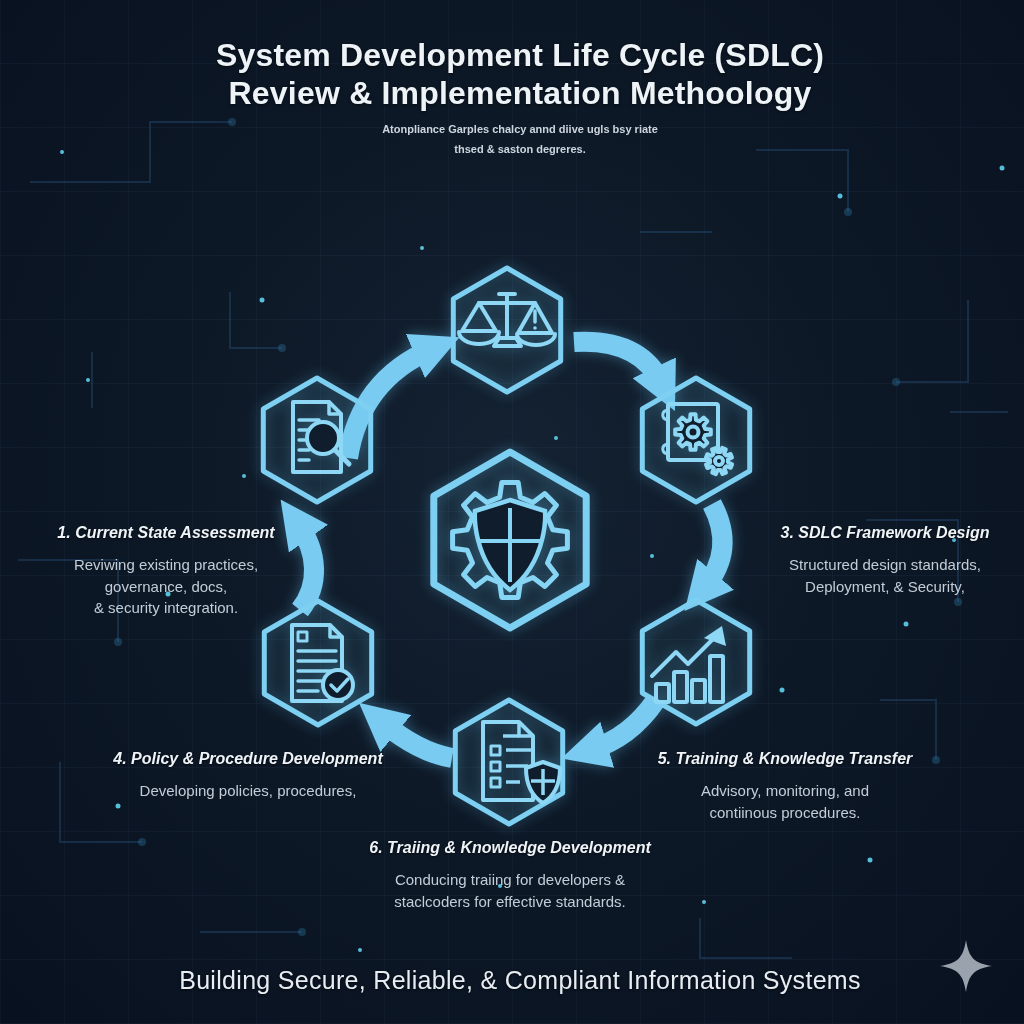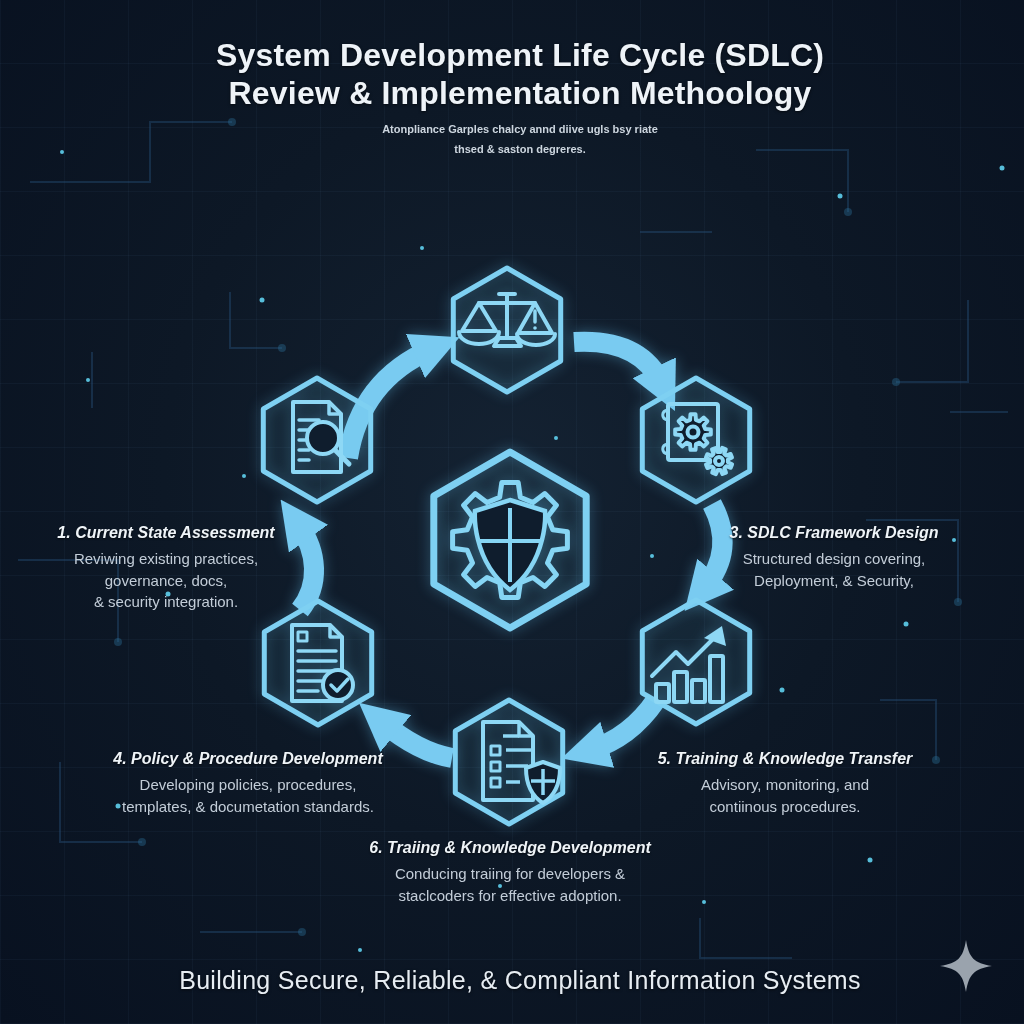--- a/index.html
+++ b/index.html
@@ -15,25 +15,25 @@
       repeating-linear-gradient(90deg, rgba(110,160,210,0.05) 0 1px, transparent 1px 64px);
   }
   svg.layer{position:absolute;left:0;top:0;}
   svg.diagram{filter:drop-shadow(0 0 7px rgba(100,195,240,0.38));}
   .hdr{position:absolute;left:0;top:36px;width:100%;text-align:center;color:#eef3f8;margin-left:8px;}
   .hdr .t1,.hdr .t2{font-size:32px;font-weight:bold;letter-spacing:.2px;line-height:38px;text-shadow:0 1px 3px rgba(0,0,0,.6);}
   .hdr .sub{font-size:21px;font-weight:bold;margin-top:9px;}
   .hdr .tag{font-size:11px;font-weight:bold;color:#cdd6df;margin-top:7px;line-height:20px;}
   .step{position:absolute;text-align:center;}
   .step .st{font-size:16px;font-weight:bold;color:#eff4f8;text-shadow:0 1px 2px rgba(0,0,0,.6);font-style:italic;}
-  .step .sb{font-size:15px;color:#c3cdd8;line-height:21.5px;margin-top:6px;}
+  .step .sb{font-size:15px;color:#c3cdd8;line-height:21.5px;margin-top:12px;}
   .footer{position:absolute;left:0;top:966px;width:100%;text-align:center;
     font-size:25px;color:#e7edf3;font-weight:500;letter-spacing:.3px;text-shadow:0 1px 3px rgba(0,0,0,.6);padding-left:8px;}
   .s1{left:38px;top:524px;width:256px;}
-  .s3{left:700px;top:524px;width:268px;}
+  .s3{left:751px;top:524px;width:268px;}
   .s4{left:100px;top:750px;width:296px;}
   .s5{left:642px;top:750px;width:286px;}
   .s6{left:352px;top:839px;width:316px;}
 </style>
 </head>
 <body>
 
 <div class="stage">
 
   <svg class="layer" width="1024" height="1024">
@@ -195,44 +195,43 @@
     <div class="sb">
       <div>Reviwing existing practices,</div>
       <div>governance, docs,</div>
       <div>&amp; security integration.</div>
     </div>
   </div>
 
   <div class="step s3">
     <div class="st">3. SDLC Framework Design</div>
     <div class="sb">
-      <div>Structured design covering,</div>
+      <div>Structured design standards,</div>
       <div>Deployment, &amp; Security,</div>
     </div>
   </div>
 
   <div class="step s4">
     <div class="st">4. Policy &amp; Procedure Development</div>
     <div class="sb">
       <div>Developing policies, procedures,</div>
-      <div>templates, &amp; documetation standards.</div>
     </div>
   </div>
 
   <div class="step s5">
     <div class="st">5. Training &amp; Knowledge Transfer</div>
     <div class="sb">
       <div>Advisory, monitoring, and</div>
       <div>contiinous procedures.</div>
     </div>
   </div>
 
   <div class="step s6">
     <div class="st">6. Traiing &amp; Knowledge Development</div>
     <div class="sb">
       <div>Conducing traiing for developers &amp;</div>
-      <div>staclcoders for effective adoption.</div>
+      <div>staclcoders for effective standards.</div>
     </div>
   </div>
 
   <div class="footer">Building Secure, Reliable, &amp; Compliant Information Systems</div>
 
 </div>
 
 </body></html>

